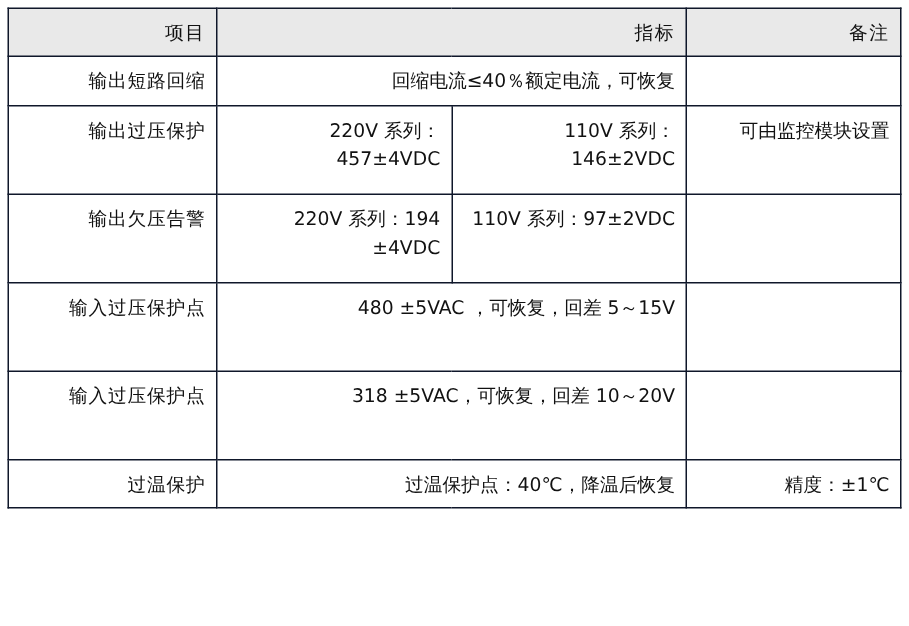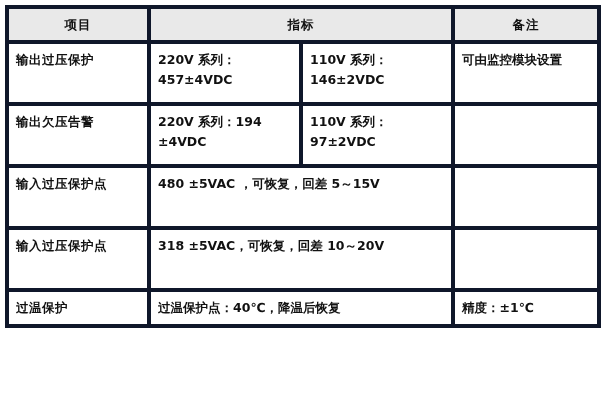--- a/index.html
+++ b/index.html
@@ -21,26 +21,27 @@
     width: 596px;
     height: 407px;
   }
   table.spec {
     border-collapse: collapse;
     width: 596px;
     table-layout: fixed;
     background: #ffffff;
   }
   table.spec td, table.spec th {
-    border: 4px solid #0f172a;
+    border: 1px solid #0f172a;
     vertical-align: top;
     padding: 6px 7px 6px 7px;
     font-size: 12.5px;
     line-height: 1.55;
-    font-weight: bold;
+    font-weight: normal;
+    text-align: right;
   }
   thead th {
     background: #e9e9e9;
     text-align: center;
     font-weight: bold;
     font-size: 13.5px;
     padding-top: 8px;
     padding-bottom: 8px;
     letter-spacing: 1px;
   }
@@ -67,20 +68,25 @@
 <div id="spec-table-wrap">
   <table class="spec">
     <thead>
       <tr>
         <th class="col-item">项目</th>
         <th colspan="2">指标</th>
         <th class="col-remark">备注</th>
       </tr>
     </thead>
     <tbody id="tbody">
+        <tr class="h-row">
+          <td class="item col-item">输出短路回缩</td>
+          <td class="val " colspan="2">回缩电流≤40％额定电流，可恢复</td>
+          <td class="remark col-remark"></td>
+        </tr>
         <tr class="tall">
           <td class="item col-item">输出过压保护</td>
           <td class="val col-spec-a">220V 系列：457±4VDC</td>
           <td class="val col-spec-b">110V 系列：146±2VDC</td>
           <td class="remark col-remark">可由监控模块设置</td>
         </tr>
         <tr class="tall">
           <td class="item col-item">输出欠压告警</td>
           <td class="val col-spec-a">220V 系列：194 ±4VDC</td>
           <td class="val col-spec-b">110V 系列：97±2VDC</td>

